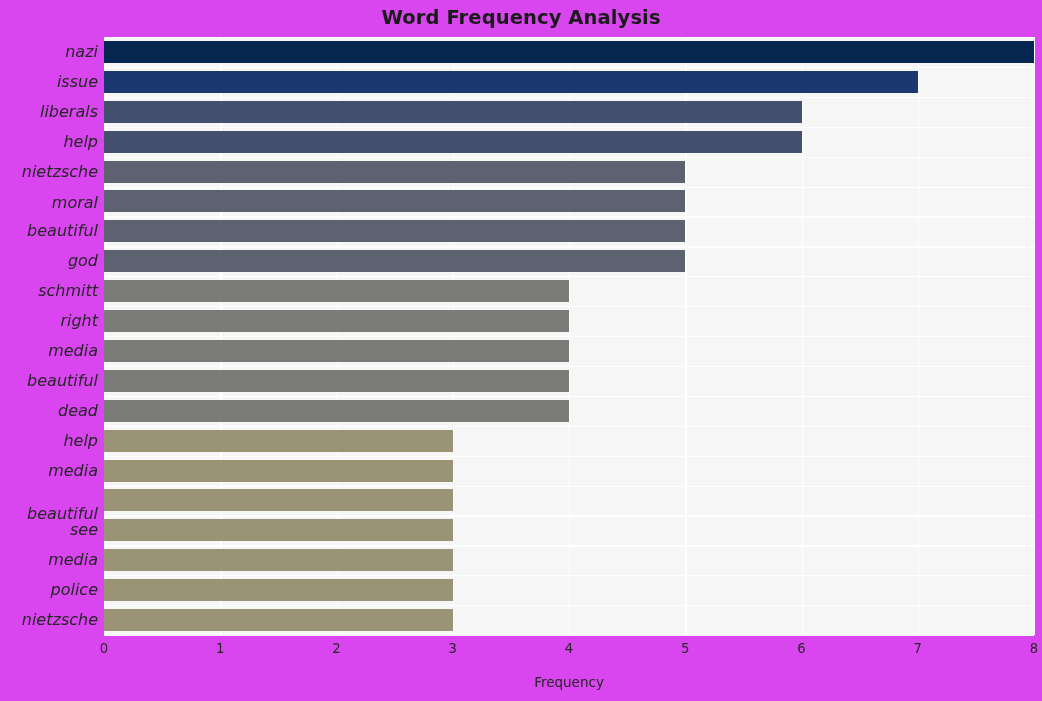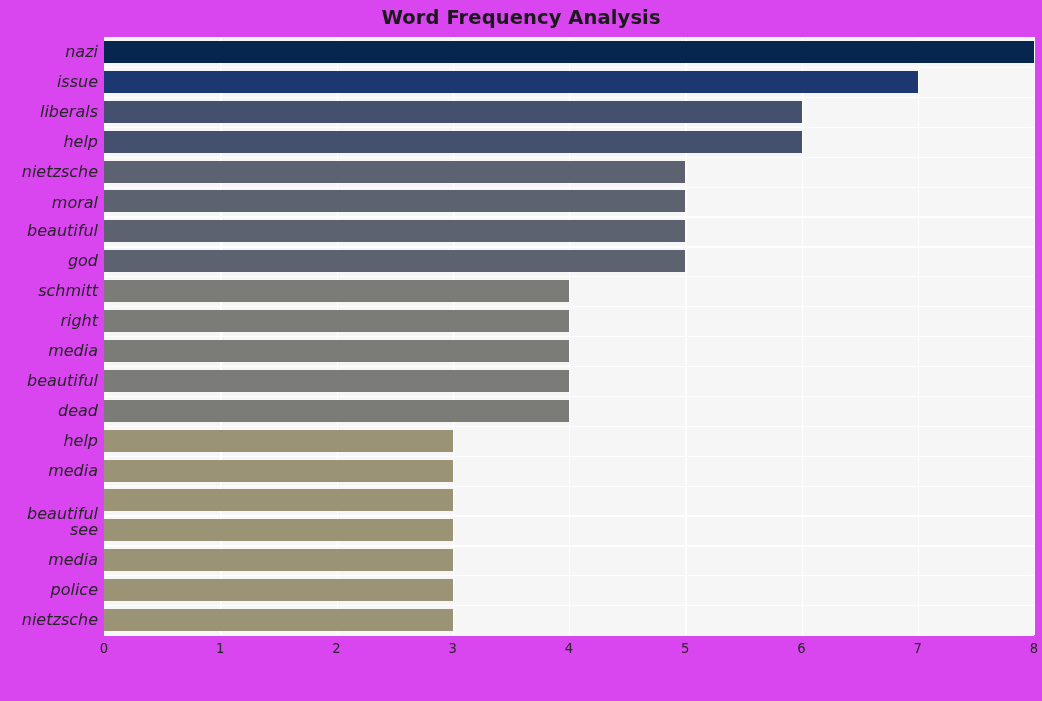--- a/index.html
+++ b/index.html
@@ -201,14 +201,15 @@
       <div class="x-tick-label" style="left: 220.25px;">1</div>
       <div class="x-tick-label" style="left: 336.5px;">2</div>
       <div class="x-tick-label" style="left: 452.75px;">3</div>
       <div class="x-tick-label" style="left: 569px;">4</div>
       <div class="x-tick-label" style="left: 685.25px;">5</div>
       <div class="x-tick-label" style="left: 801.5px;">6</div>
       <div class="x-tick-label" style="left: 917.75px;">7</div>
       <div class="x-tick-label" style="left: 1034px;">8</div>
     </div>
 
+  <div id="x-axis-label">Frequency</div>
 
 </div>
 
 </body></html>

